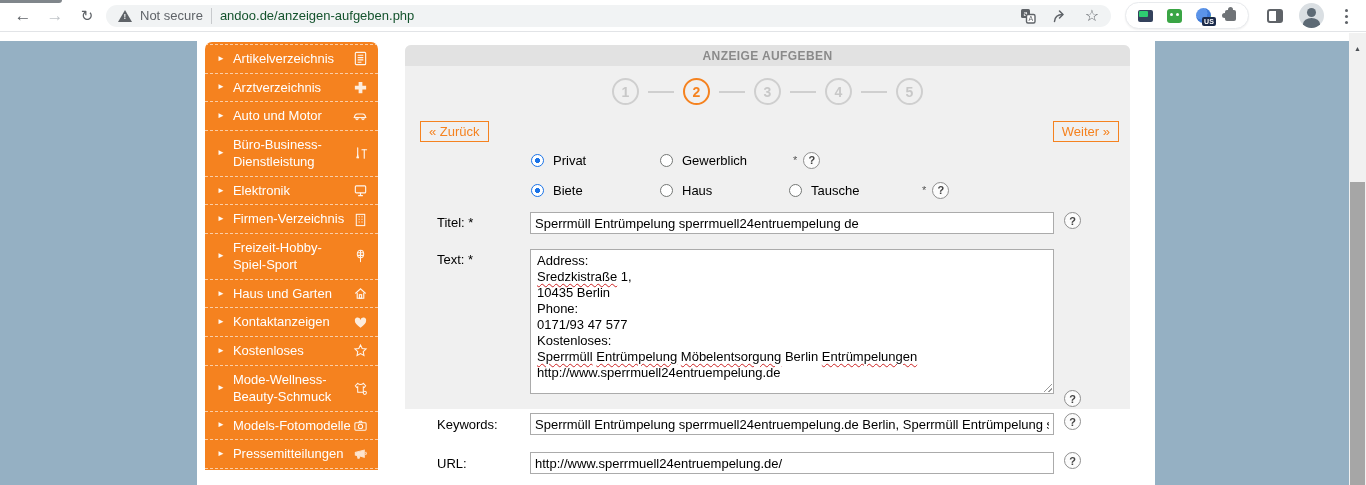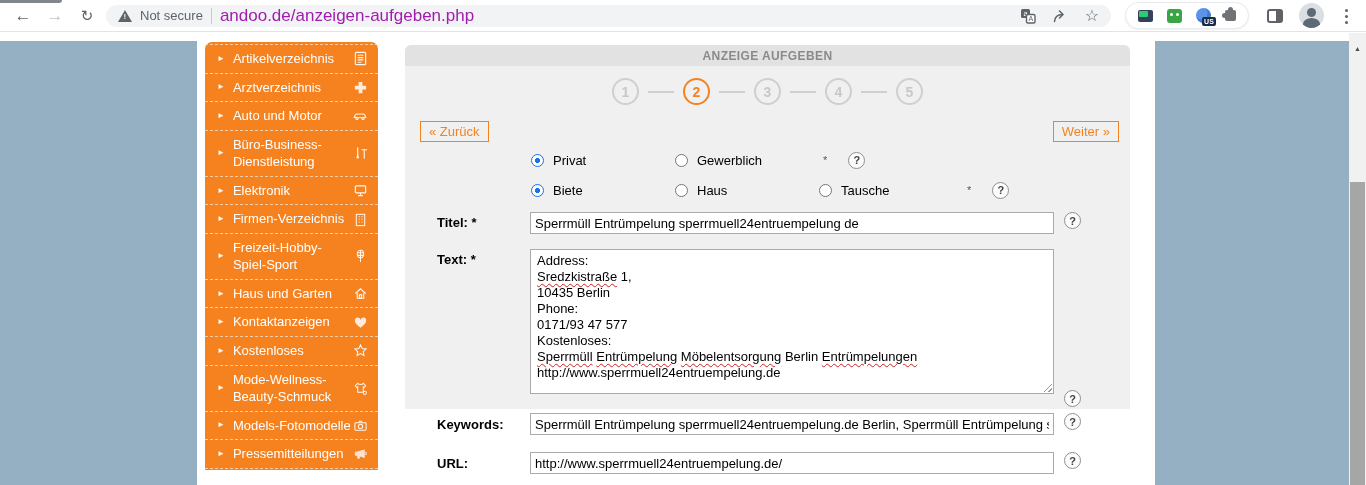--- a/index.html
+++ b/index.html
@@ -18,21 +18,21 @@
   .fwd-glyph::before { content:"→"; }
   .reload-glyph::before { content:"↻"; font-size:15px; }
 
   .omnibox { flex:1 1 auto; height:22px; background:#f1f3f4; border-radius:11px; display:flex;
              align-items:center; padding:0 10px 0 12px; gap:8px; min-width:0; }
   .warn-tri { position:relative; width:0; height:0; border-left:7px solid transparent; border-right:7px solid transparent;
               border-bottom:12px solid #5f6368; flex:0 0 auto; }
   .warn-tri::after { content:"!"; position:absolute; left:-1.5px; top:2px; color:#f1f3f4; font-size:8px; font-weight:bold; }
   .sec-label { color:#5f6368; font-size:13px; white-space:nowrap; }
   .omni-sep { width:1px; height:16px; background:#c8cacd; flex:0 0 auto; }
-  .url-text { color:#a21caf; font-size:17px; white-space:nowrap; overflow:hidden; flex:1 1 auto; }
+  .url-text { color:#14532d; font-size:13px; white-space:nowrap; overflow:hidden; flex:1 1 auto; }
   .omni-icons { display:flex; align-items:center; gap:14px; flex:0 0 auto; margin-left:auto; }
   .omni-ic { width:18px; height:18px; display:flex; align-items:center; justify-content:center; color:#5f6368; cursor:pointer; }
   .star-glyph::before { content:"☆"; font-size:16px; }
 
   .ext-pill { display:flex; align-items:center; gap:14px; background:#fff; border:1px solid #e8eaed;
               border-radius:14px; height:27px; padding:0 12px; margin-left:8px; box-shadow:0 1px 2px rgba(0,0,0,.06); }
   .briefcase { position:relative; width:15px; height:12px; background:#33415c; border-radius:2px; cursor:pointer; }
   .briefcase::after { content:""; position:absolute; left:1px; top:1px; width:9px; height:6px; background:#2ecc71; border-radius:1px; }
   .robot { position:relative; width:15px; height:14px; background:#3aa545; border-radius:3px; cursor:pointer; }
   .robot::before { content:""; position:absolute; left:3px; top:4px; width:3px; height:3px; border-radius:50%; background:#fff; }
@@ -85,30 +85,30 @@
   .step { width:27px; height:27px; border-radius:50%; border:2px solid #cfcfcf; color:#c8c8c8; font-size:14px; font-weight:bold;
           display:flex; align-items:center; justify-content:center; background:transparent; }
   .step.active { border-color:#f5821f; color:#f5821f; }
   .connector { width:26px; height:2px; background:#cfcfcf; margin:0 9px; }
 
   .wiz-btn { position:absolute; top:76px; height:21px; border:1px solid #f5821f; color:#f5821f; font-size:13px;
              background:transparent; display:flex; align-items:center; padding:0 8px; cursor:pointer; }
   .btn-back { left:15px; }
   .btn-next { right:11px; }
 
-  .radio-row { position:absolute; left:126px; display:flex; align-items:center; height:16px;gap:15px; }
+  .radio-row { position:absolute; left:126px; display:flex; align-items:center; height:16px; }
   .radio-opt { width:129px; display:flex; align-items:center; gap:9px; font-size:13px; color:#000; cursor:pointer; }
   .radio { width:13px; height:13px; border-radius:50%; border:1.5px solid #747775; background:#fff; flex:0 0 auto; }
   .radio.on { border-color:#1a73e8; background:radial-gradient(circle, #1a73e8 0 34%, #fff 36%); }
   .req-star { color:#555; font-size:11px; margin-left:4px; margin-right:6px; }
   .help { width:17px; height:17px; border-radius:50%; border:1.5px solid #8f8f8f; background:#fcfcfc; color:#444;
           font-size:11px; font-weight:bold; display:flex; align-items:center; justify-content:center; cursor:pointer; flex:0 0 auto; }
   .row1 { top:107px; } .row2 { top:137px; }
 
-  .f-label { position:absolute; left:32px; font-size:13px; color:#000;font-weight:bold; }
+  .f-label { position:absolute; left:32px; font-size:13px; color:#000; }
   .f-input { position:absolute; left:125px; width:524px; height:22px; border:1px solid #ababab; background:#fff;
              font-size:13px; font-family:"Liberation Sans", sans-serif; padding:0 4px; color:#000; }
   .f-help { position:absolute; left:659px; }
 
   .f-textarea { position:absolute; left:125px; top:204px; width:524px; height:145px; border:1px solid #ababab; background:#fff;
                 font-size:13px; line-height:16px; padding:3px 6px; color:#000; overflow:hidden; cursor:text; }
   .resize-handle { position:absolute; right:1px; bottom:1px; width:10px; height:10px;
                    background:repeating-linear-gradient(-45deg, transparent 0 2px, #9a9a9a 2px 3px);
                    clip-path:polygon(100% 0, 100% 100%, 0 100%); cursor:nwse-resize; }
   .wavy { text-decoration:underline; text-decoration-style:wavy; text-decoration-color:#cc2222;

